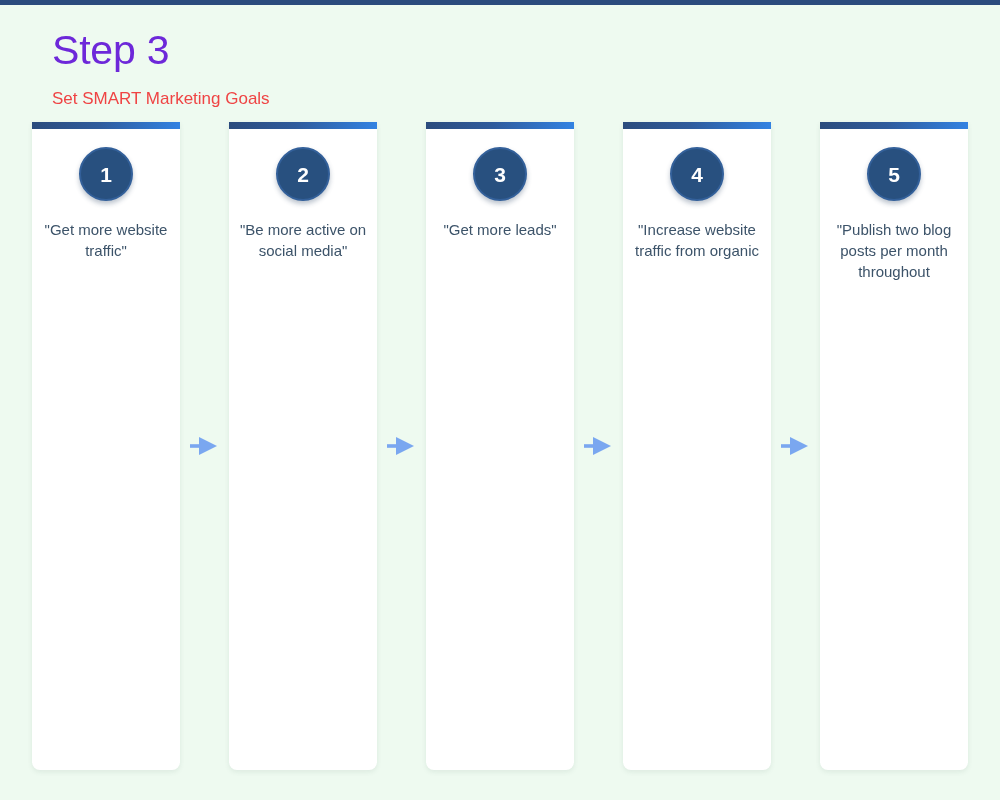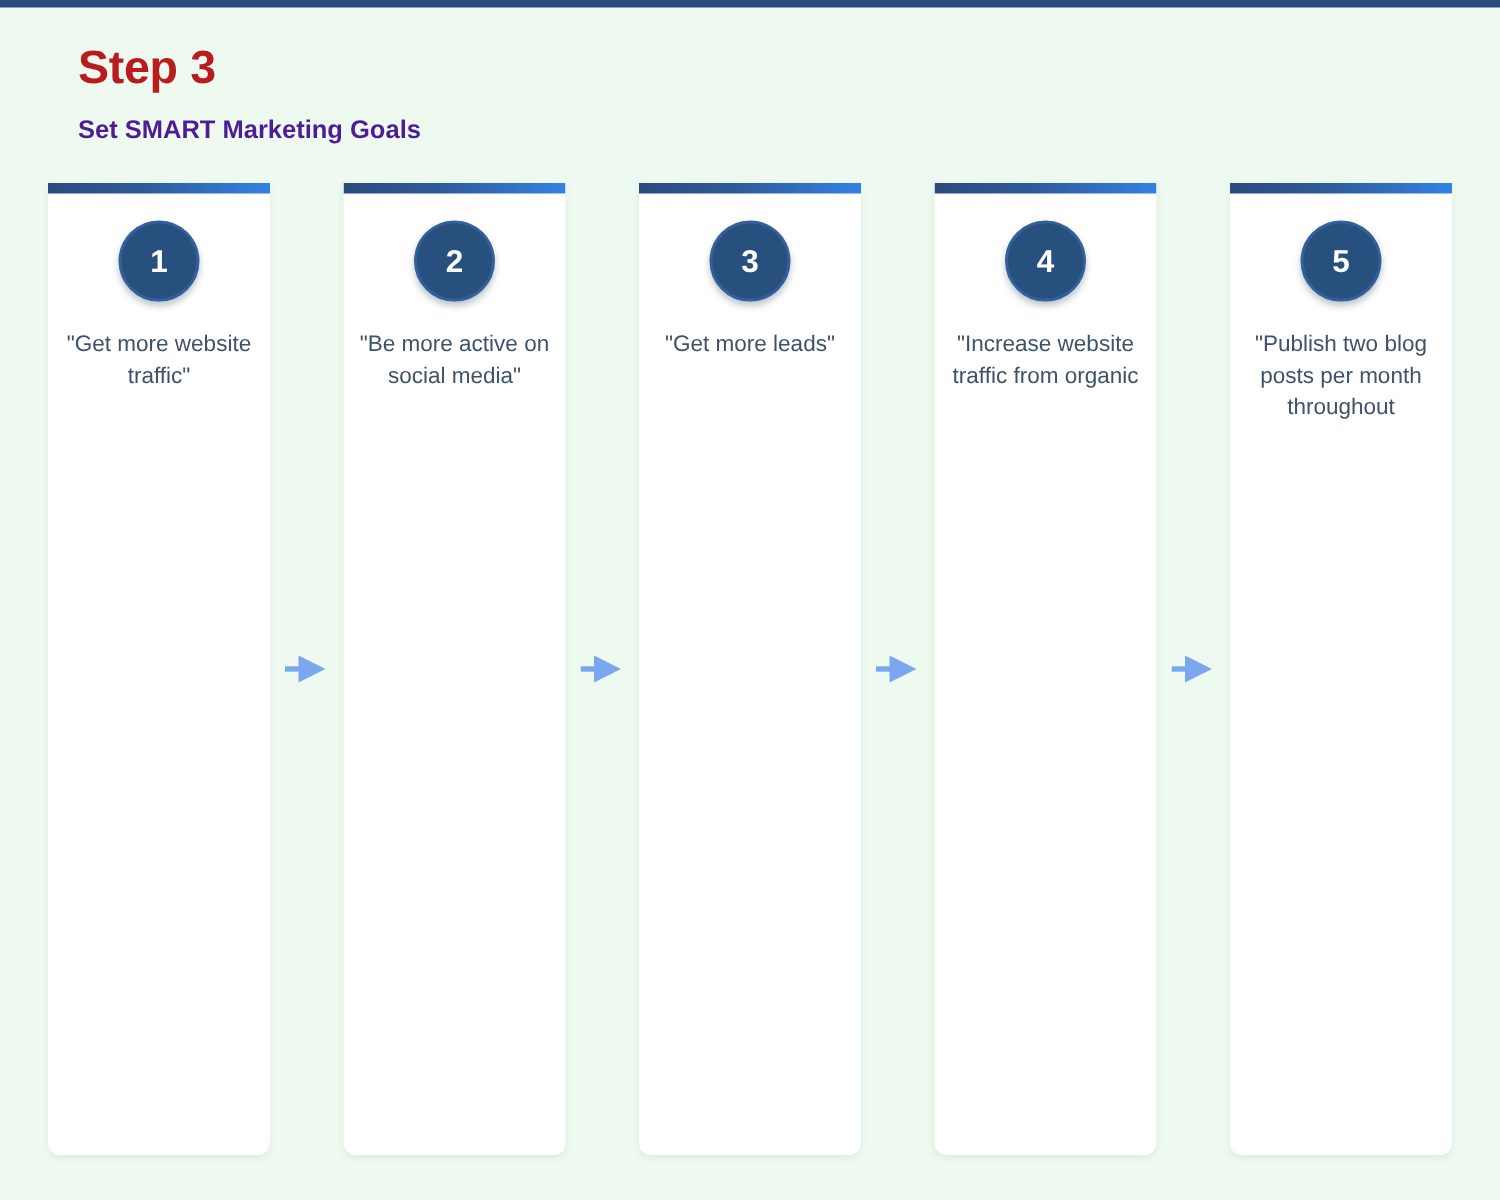--- a/index.html
+++ b/index.html
@@ -27,32 +27,32 @@
   }
 
   
   #page-header {
     position: absolute;
     top: 26px;
     left: 52px;
   }
 
   #page-title {
-    font-size: 31px;
-    font-weight: bold;
-    color: #b91c1c;
+    font-size: 41px;
+    font-weight: normal;
+    color: #6d28d9;
     letter-spacing: -0.2px;
     line-height: 1.2;
   }
 
   #page-subtitle {
     margin-top: 14px;
     font-size: 17px;
-    font-weight: 700;
-    color: #4c1d95;
+    font-weight: 400;
+    color: #ef4444;
     line-height: 1.2;
   }
 
   
   #goal-flow {
     position: absolute;
     top: 122px;
     left: 32px;
     width: 936px;
     height: 648px;

